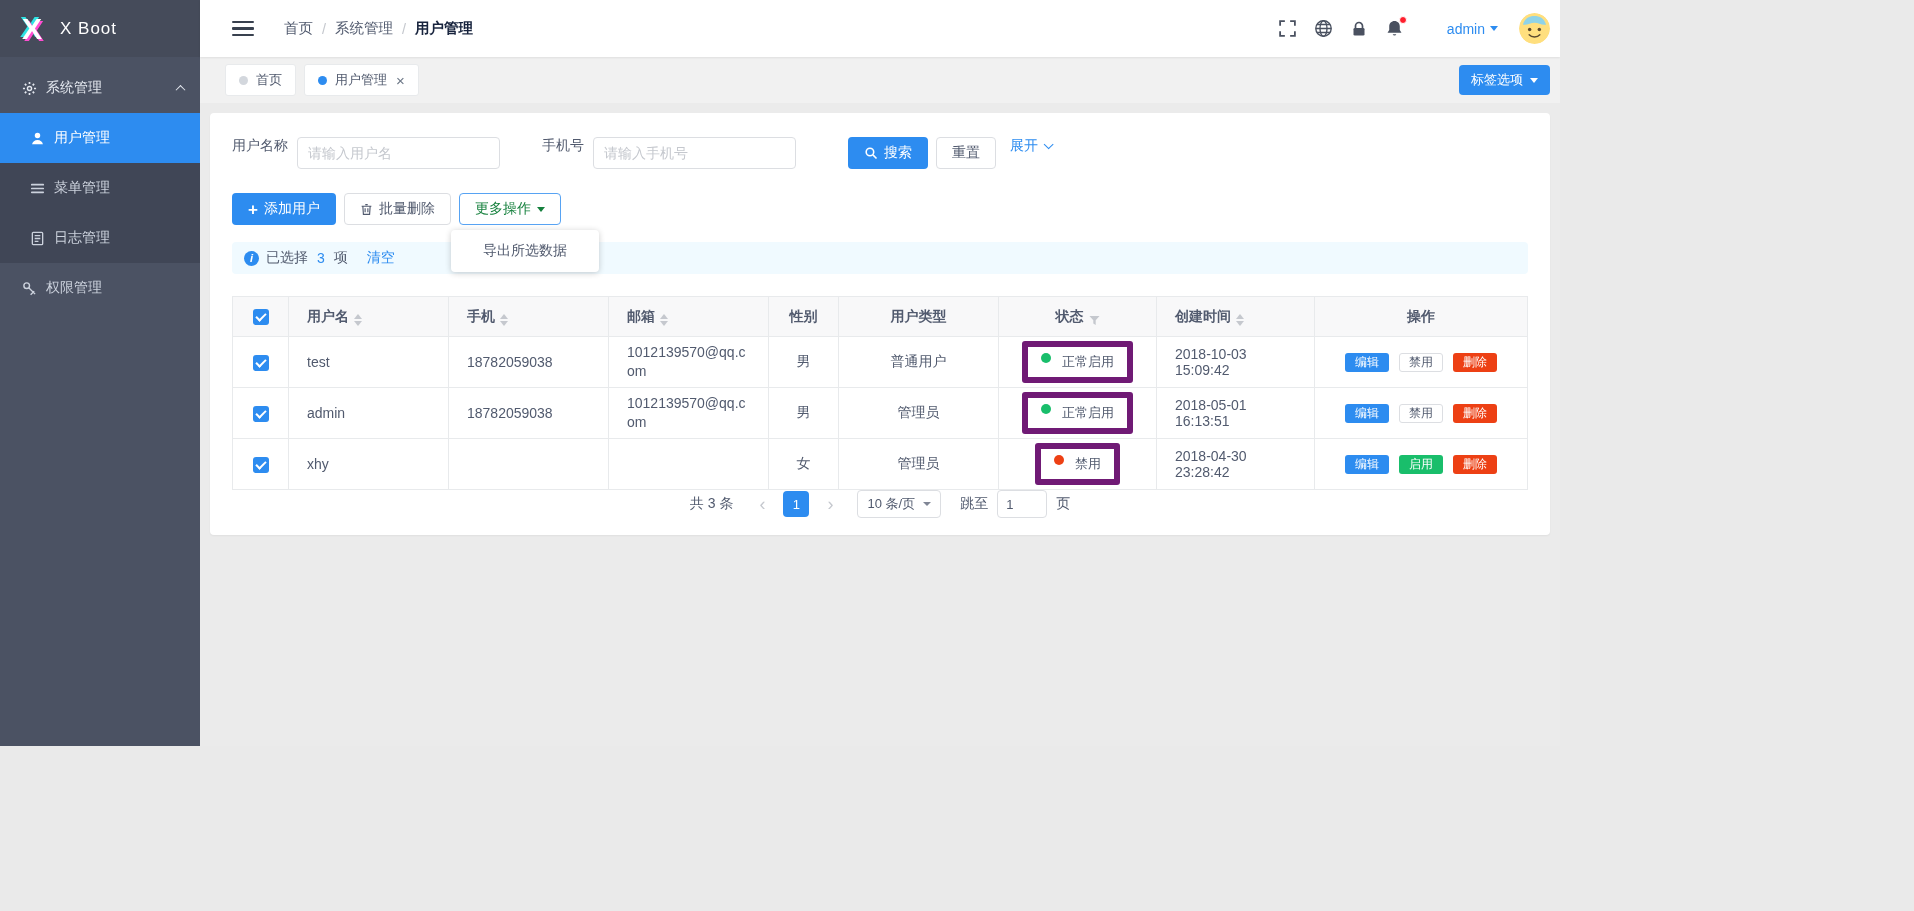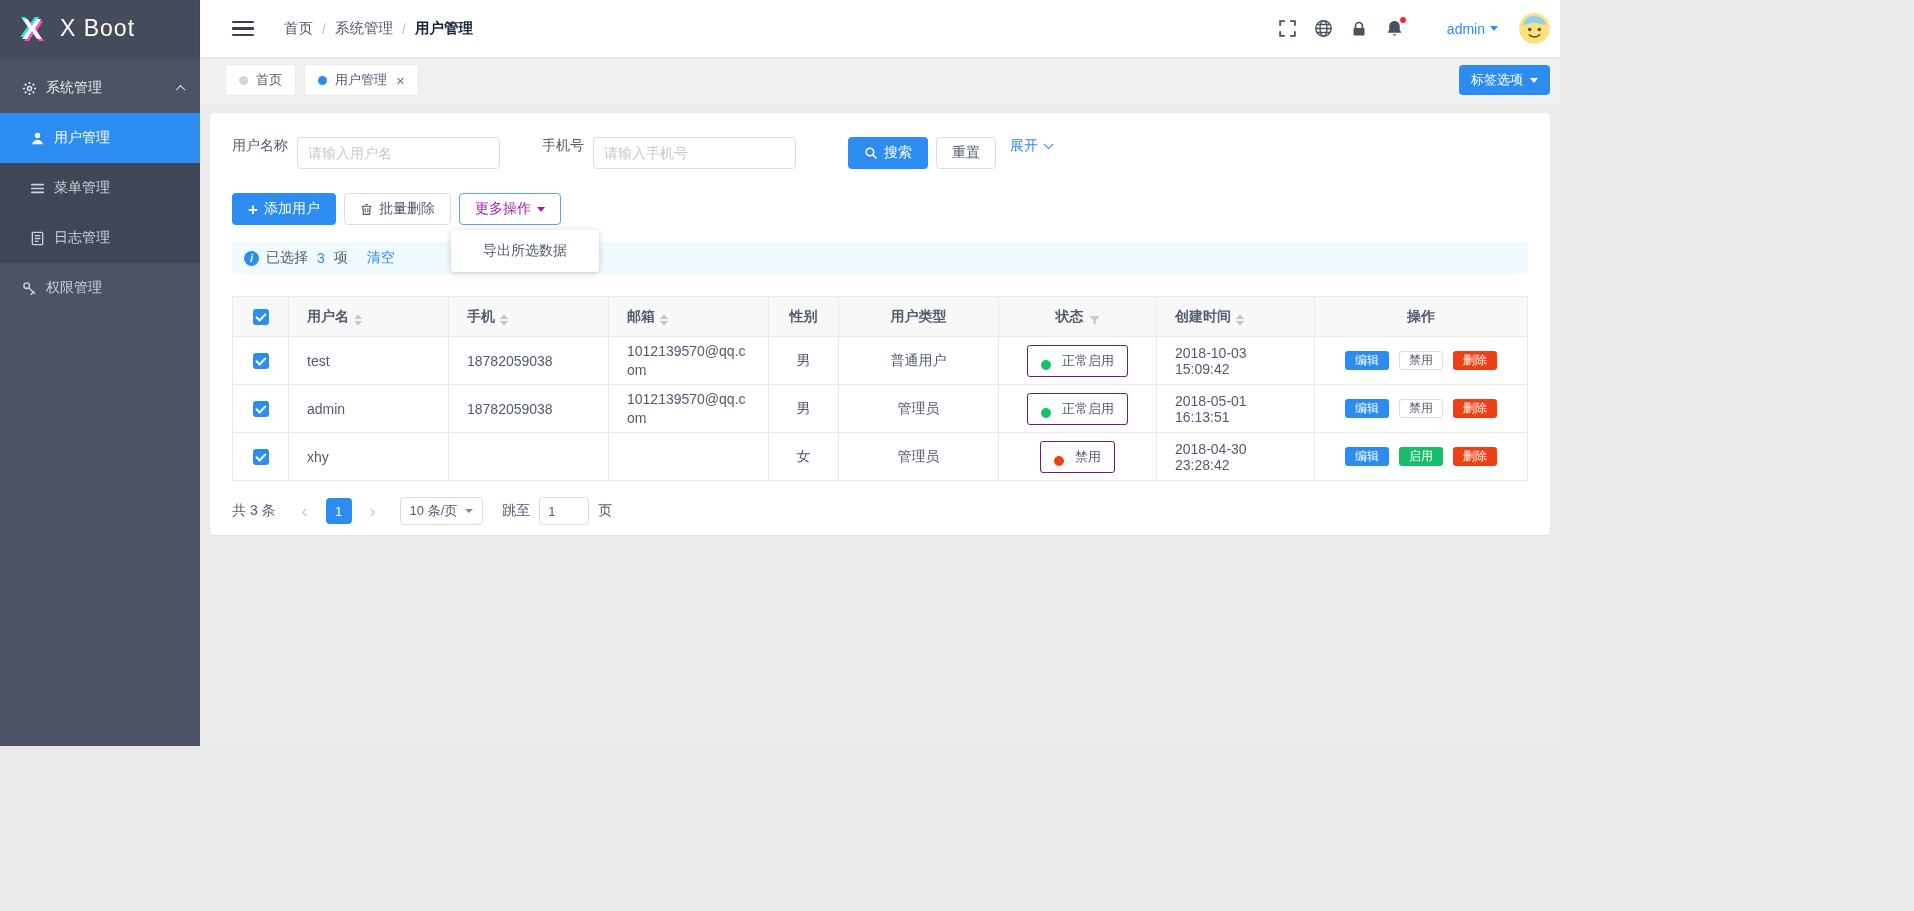--- a/index.html
+++ b/index.html
@@ -7,21 +7,21 @@
   body{background:#eaeaea;font-family:"Liberation Sans","DejaVu Sans",sans-serif;color:#515a6e;position:relative;font-size:14px}
   .app{position:absolute;left:0;top:0;width:1560px;height:746px;background:#ebebeb;display:flex;overflow:hidden}
   
   .sidebar{width:200px;flex-shrink:0;background:#4b5263;display:flex;flex-direction:column}
   .logo{height:57px;display:flex;align-items:center;gap:10px;padding-left:14px;background:#454b5a;cursor:pointer}
   .logo-mark{position:relative;width:36px;height:36px;font-weight:800;font-size:30px;line-height:36px}
   .logo-mark i{position:absolute;left:0;top:0;width:100%;text-align:center;font-style:normal}
   .lc{color:#2fe4e4;transform:translate(-2px,-2px)}
   .lm{color:#ff4dd2;transform:translate(2px,2px)}
   .lw{color:#fff}
-  .logo-text{color:#fff;font-size:23px;letter-spacing:1px}
+  .logo-text{color:#fff;font-size:17px;letter-spacing:1px}
   .menu{padding-top:6px;font-size:14px}
   .menu-group{height:50px;display:flex;align-items:center;gap:9px;padding:0 16px 0 22px;color:#e4e8ef;cursor:pointer}
   .menu-group .chev{margin-left:auto}
   .submenu{background:#404656}
   .menu-item{height:50px;display:flex;align-items:center;gap:9px;color:#ccd2dd;cursor:pointer}
   .menu-item.sub{padding-left:30px}
   .menu-item.root{padding-left:22px}
   .menu-item.active{background:#2d8cf0;color:#fff}
   .mi{flex-shrink:0}
   .chev{display:inline-block;width:7px;height:7px;border-right:1.6px solid currentColor;border-bottom:1.6px solid currentColor}
@@ -54,21 +54,21 @@
   .card{background:#fff;border-radius:4px;box-shadow:0 1px 2px rgba(0,0,0,.05);padding:16px 22px 14px;height:422px}
   .search-row{display:flex;align-items:flex-start;height:32px;margin:8px 0 24px}
   .form-label{margin-right:9px;color:#515a6e}
   .text-input{width:203px;height:32px;border:1px solid #dcdee2;border-radius:4px;padding:0 10px;font-size:14px;color:#515a6e;outline:none;font-family:inherit}
   .text-input::placeholder{color:#c5c8ce}
   .ml42{margin-left:42px}
   .ml52{margin-left:52px}
   .btn{height:32px;border-radius:4px;font-size:14px;display:inline-flex;align-items:center;justify-content:center;gap:6px;padding:0 15px;cursor:pointer;border:1px solid transparent;font-family:inherit;background:#fff}
   .btn-primary{background:#2d8cf0;color:#fff}
   .btn-default{border-color:#dcdee2;color:#515a6e}
-  .btn-focus{border-color:#57a3f3;color:#a21caf}
+  .btn-focus{border-color:#57a3f3;color:#15803d}
   .plus{font-size:17px;font-weight:bold;line-height:1}
   .link{color:#2d8cf0;cursor:pointer;display:inline-flex;align-items:center;gap:5px}
   .expand{margin-left:14px}
   .toolbar-row{display:flex;align-items:center;gap:8px;margin-bottom:17px}
   .dd-wrap{position:relative}
   .dropdown{position:absolute;top:37px;left:-8px;background:#fff;border-radius:4px;box-shadow:0 1px 6px rgba(0,0,0,.2);padding:5px 16px;min-width:107px;z-index:20}
   .dropdown-item{padding:7px 16px;font-size:14px;color:#515a6e;white-space:nowrap;cursor:pointer}
   .alert{background:#f0faff;border-radius:4px;height:32px;display:flex;align-items:center;gap:7px;padding:0 12px;margin-bottom:22px}
   .info-icon{width:15px;height:15px;border-radius:50%;background:#2d8cf0;color:#fff;font-size:11px;font-weight:bold;font-style:italic;display:inline-flex;align-items:center;justify-content:center;flex-shrink:0}
   .count{color:#2d8cf0;margin:0 2px}
@@ -81,31 +81,31 @@
   .table .c{text-align:center}
   .thc{display:flex;align-items:flex-end;gap:5px}
   .thc.center{justify-content:center}
   .sort{display:inline-flex;flex-direction:column;gap:2px;cursor:pointer}
   .sort i{width:0;height:0;border-left:4px solid transparent;border-right:4px solid transparent}
   .sort .up{border-bottom:5px solid #c5c8ce}
   .sort .down{border-top:5px solid #c5c8ce}
   .cb{width:16px;height:16px;border-radius:3px;background:#2d8cf0;display:inline-block;position:relative;cursor:pointer;vertical-align:middle}
   .cb::after{content:"";position:absolute;left:5px;top:2px;width:4px;height:8px;border:solid #fff;border-width:0 2px 2px 0;transform:rotate(45deg)}
   .email{word-break:break-all;line-height:1.35}
-  .status{display:inline-flex;align-items:flex-end;gap:11px;border:1px solid #701a75;border-radius:3px;padding:6px 13px;font-size:13px;background:#fff}
+  .status{display:inline-flex;align-items:flex-start;gap:11px;border:6px solid #701a75;border-radius:3px;padding:6px 13px;font-size:13px;background:#fff}
   .sdot{width:10px;height:10px;border-radius:50%;display:inline-block}
   .sdot.g{background:#19be6b}
   .sdot.r{background:#ed4014}
   .sbtn{height:19px;padding:0 9px;border-radius:3px;font-size:12px;border:1px solid transparent;display:inline-flex;align-items:center;cursor:pointer;font-family:inherit;margin:0 3px}
   .sp{background:#2d8cf0;color:#fff}
   .sd{background:#fff;border-color:#dcdee2;color:#515a6e}
   .se{background:#ed4014;color:#fff}
   .sg{background:#19be6b;color:#fff}
   
-  .pagination{display:flex;align-items:center;justify-content:flex-start;gap:9px;margin-top:16px;color:#515a6e}
+  .pagination{display:flex;align-items:center;justify-content:center;gap:9px;color:#515a6e}
   .pg-total{margin-right:8px}
   .pg-arrow{width:24px;height:24px;display:inline-flex;align-items:center;justify-content:center;color:#c5c8ce;font-size:18px;cursor:pointer}
   .pg-page{min-width:26px;height:26px;background:#2d8cf0;color:#fff;border-radius:4px;display:inline-flex;align-items:center;justify-content:center;font-size:13px;cursor:pointer}
   .pg-select{height:28px;border:1px solid #dcdee2;border-radius:4px;display:inline-flex;align-items:center;gap:8px;padding:0 9px;font-size:13px;cursor:pointer;color:#515a6e;margin-left:6px;margin-right:10px}
   .pg-select .caret{color:#808695;border-top-width:4px}
   .pg-jump{width:50px;height:28px;border:1px solid #dcdee2;border-radius:4px;padding:0 8px;font-size:13px;color:#515a6e;outline:none;font-family:inherit}
 </style>
 </head>
 <body>
 

